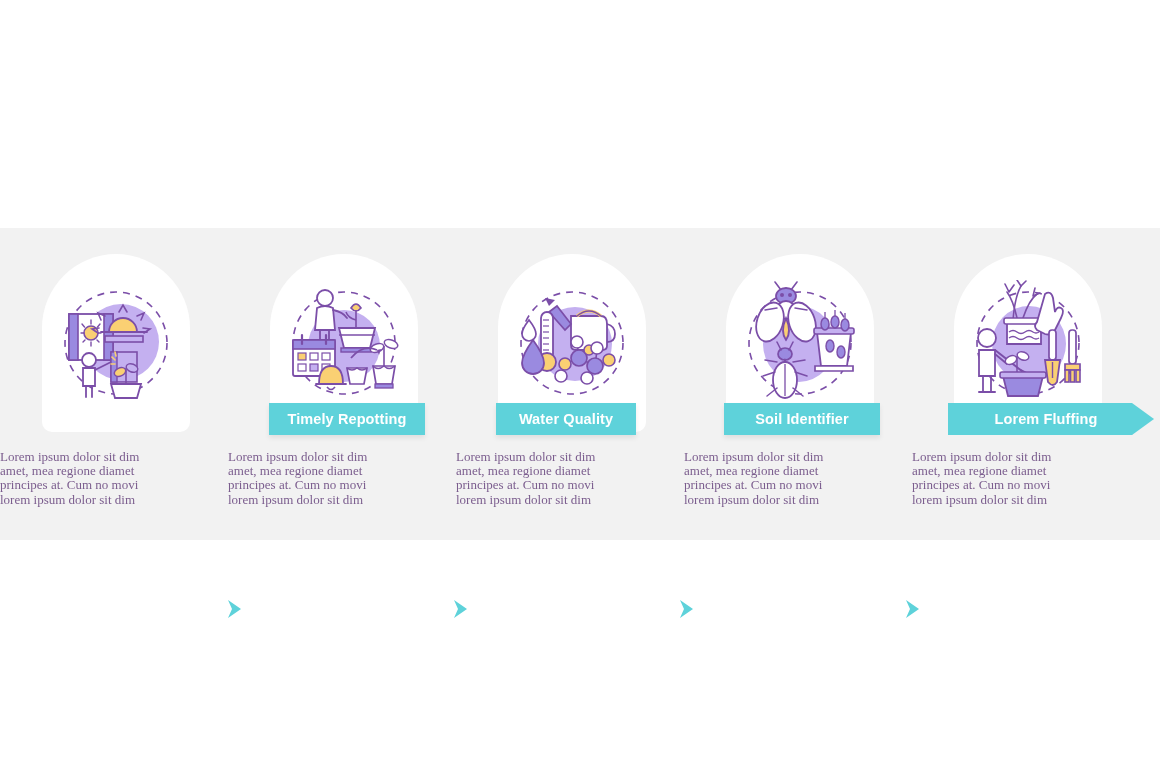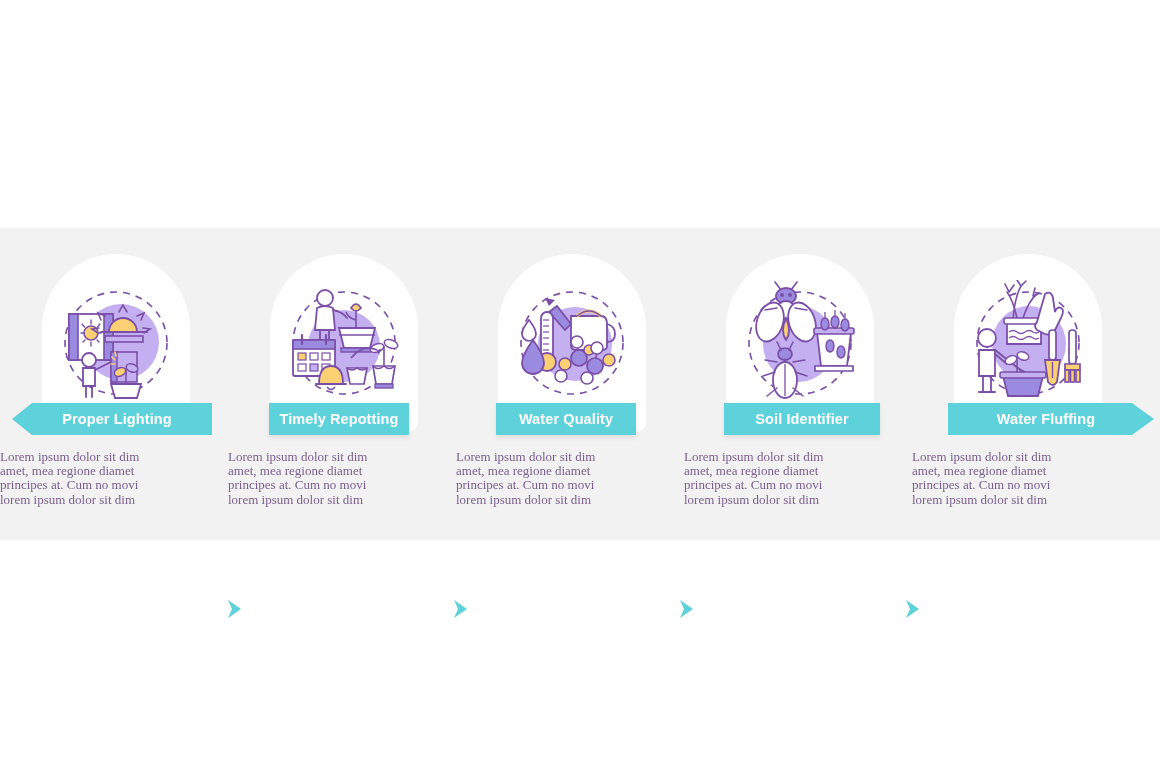--- a/index.html
+++ b/index.html
@@ -173,23 +173,20 @@
           <ellipse cx="67" cy="92" rx="6" ry="4" transform="rotate(-25 67 92)" fill="#fad073" stroke="#7b4ea8" stroke-width="1.4"></ellipse>
           <ellipse cx="79" cy="88" rx="6" ry="4" transform="rotate(20 79 88)" fill="#c4b0f0" stroke="#7b4ea8" stroke-width="1.4"></ellipse>
           <g stroke="#fad073" stroke-width="1.6" stroke-linecap="round">
             <line x1="62" y1="80" x2="59" y2="77"></line>
             <line x1="62" y1="84" x2="58" y2="84"></line>
             <line x1="63" y1="76" x2="62" y2="72"></line>
           </g>
         </svg>
       </div>
     </div>
-    <div class="label point-left" style="left:12px; width:190px;">
-      <span class="label-text">Proper Lighting</span>
-    </div>
     <div class="desc">
       <span>Lorem ipsum dolor sit dim</span>
       <span>amet, mea regione diamet</span>
       <span>principes at. Cum no movi</span>
       <span>lorem ipsum dolor sit dim</span>
     </div>
   </div>
 
   <div class="step" style="left:228px;">
     <div class="card">
@@ -233,21 +230,21 @@
           <path d="M92 86 q5 5 11 0 q5 5 11 0" fill="none" stroke="#7b4ea8" stroke-width="1.4"></path>
           <rect x="94" y="104" width="18" height="4" fill="#9a8ae0" stroke="#7b4ea8" stroke-width="1.3"></rect>
           <line x1="103" y1="86" x2="103" y2="66" stroke="#7b4ea8" stroke-width="1.6"></line>
           <ellipse cx="96" cy="68" rx="7" ry="4" transform="rotate(-20 96 68)" fill="#ffffff" stroke="#7b4ea8" stroke-width="1.4"></ellipse>
           <ellipse cx="110" cy="64" rx="7" ry="4" transform="rotate(20 110 64)" fill="#ffffff" stroke="#7b4ea8" stroke-width="1.4"></ellipse>
           <path d="M70 78 q12 -14 26 -8" fill="none" stroke="#7b4ea8" stroke-width="1.8"></path>
           <path d="M96 70 l4 -1 l-2 6 z" fill="#7b4ea8"></path>
         </svg>
       </div>
     </div>
-    <div class="label" style="left:41px; width:140px;text-align:center;">
+    <div class="label" style="left:41px; width:156px;text-align:center;">
       <span class="label-text">Timely Repotting</span>
     </div>
     <div class="desc">
       <span>Lorem ipsum dolor sit dim</span>
       <span>amet, mea regione diamet</span>
       <span>principes at. Cum no movi</span>
       <span>lorem ipsum dolor sit dim</span>
     </div>
   </div>
 
@@ -423,21 +420,21 @@
           <path d="M100 84 h15 v6 h-15 z" fill="#fad073" stroke="#7b4ea8" stroke-width="1.7"></path>
           <g stroke="#7b4ea8" stroke-width="1.6" fill="#fad073">
             <rect x="100" y="90" width="4" height="12"></rect>
             <rect x="105.5" y="90" width="4" height="12"></rect>
             <rect x="111" y="90" width="4" height="12"></rect>
           </g>
         </svg>
       </div>
     </div>
     <div class="label point-right" style="left:36px; width:196px;">
-      <span class="label-text">Water Fluffing</span>
+      <span class="label-text">Lorem Fluffing</span>
     </div>
     <div class="desc">
       <span>Lorem ipsum dolor sit dim</span>
       <span>amet, mea regione diamet</span>
       <span>principes at. Cum no movi</span>
       <span>lorem ipsum dolor sit dim</span>
     </div>
   </div>
 
   <div class="arrow" style="left:211px;">

